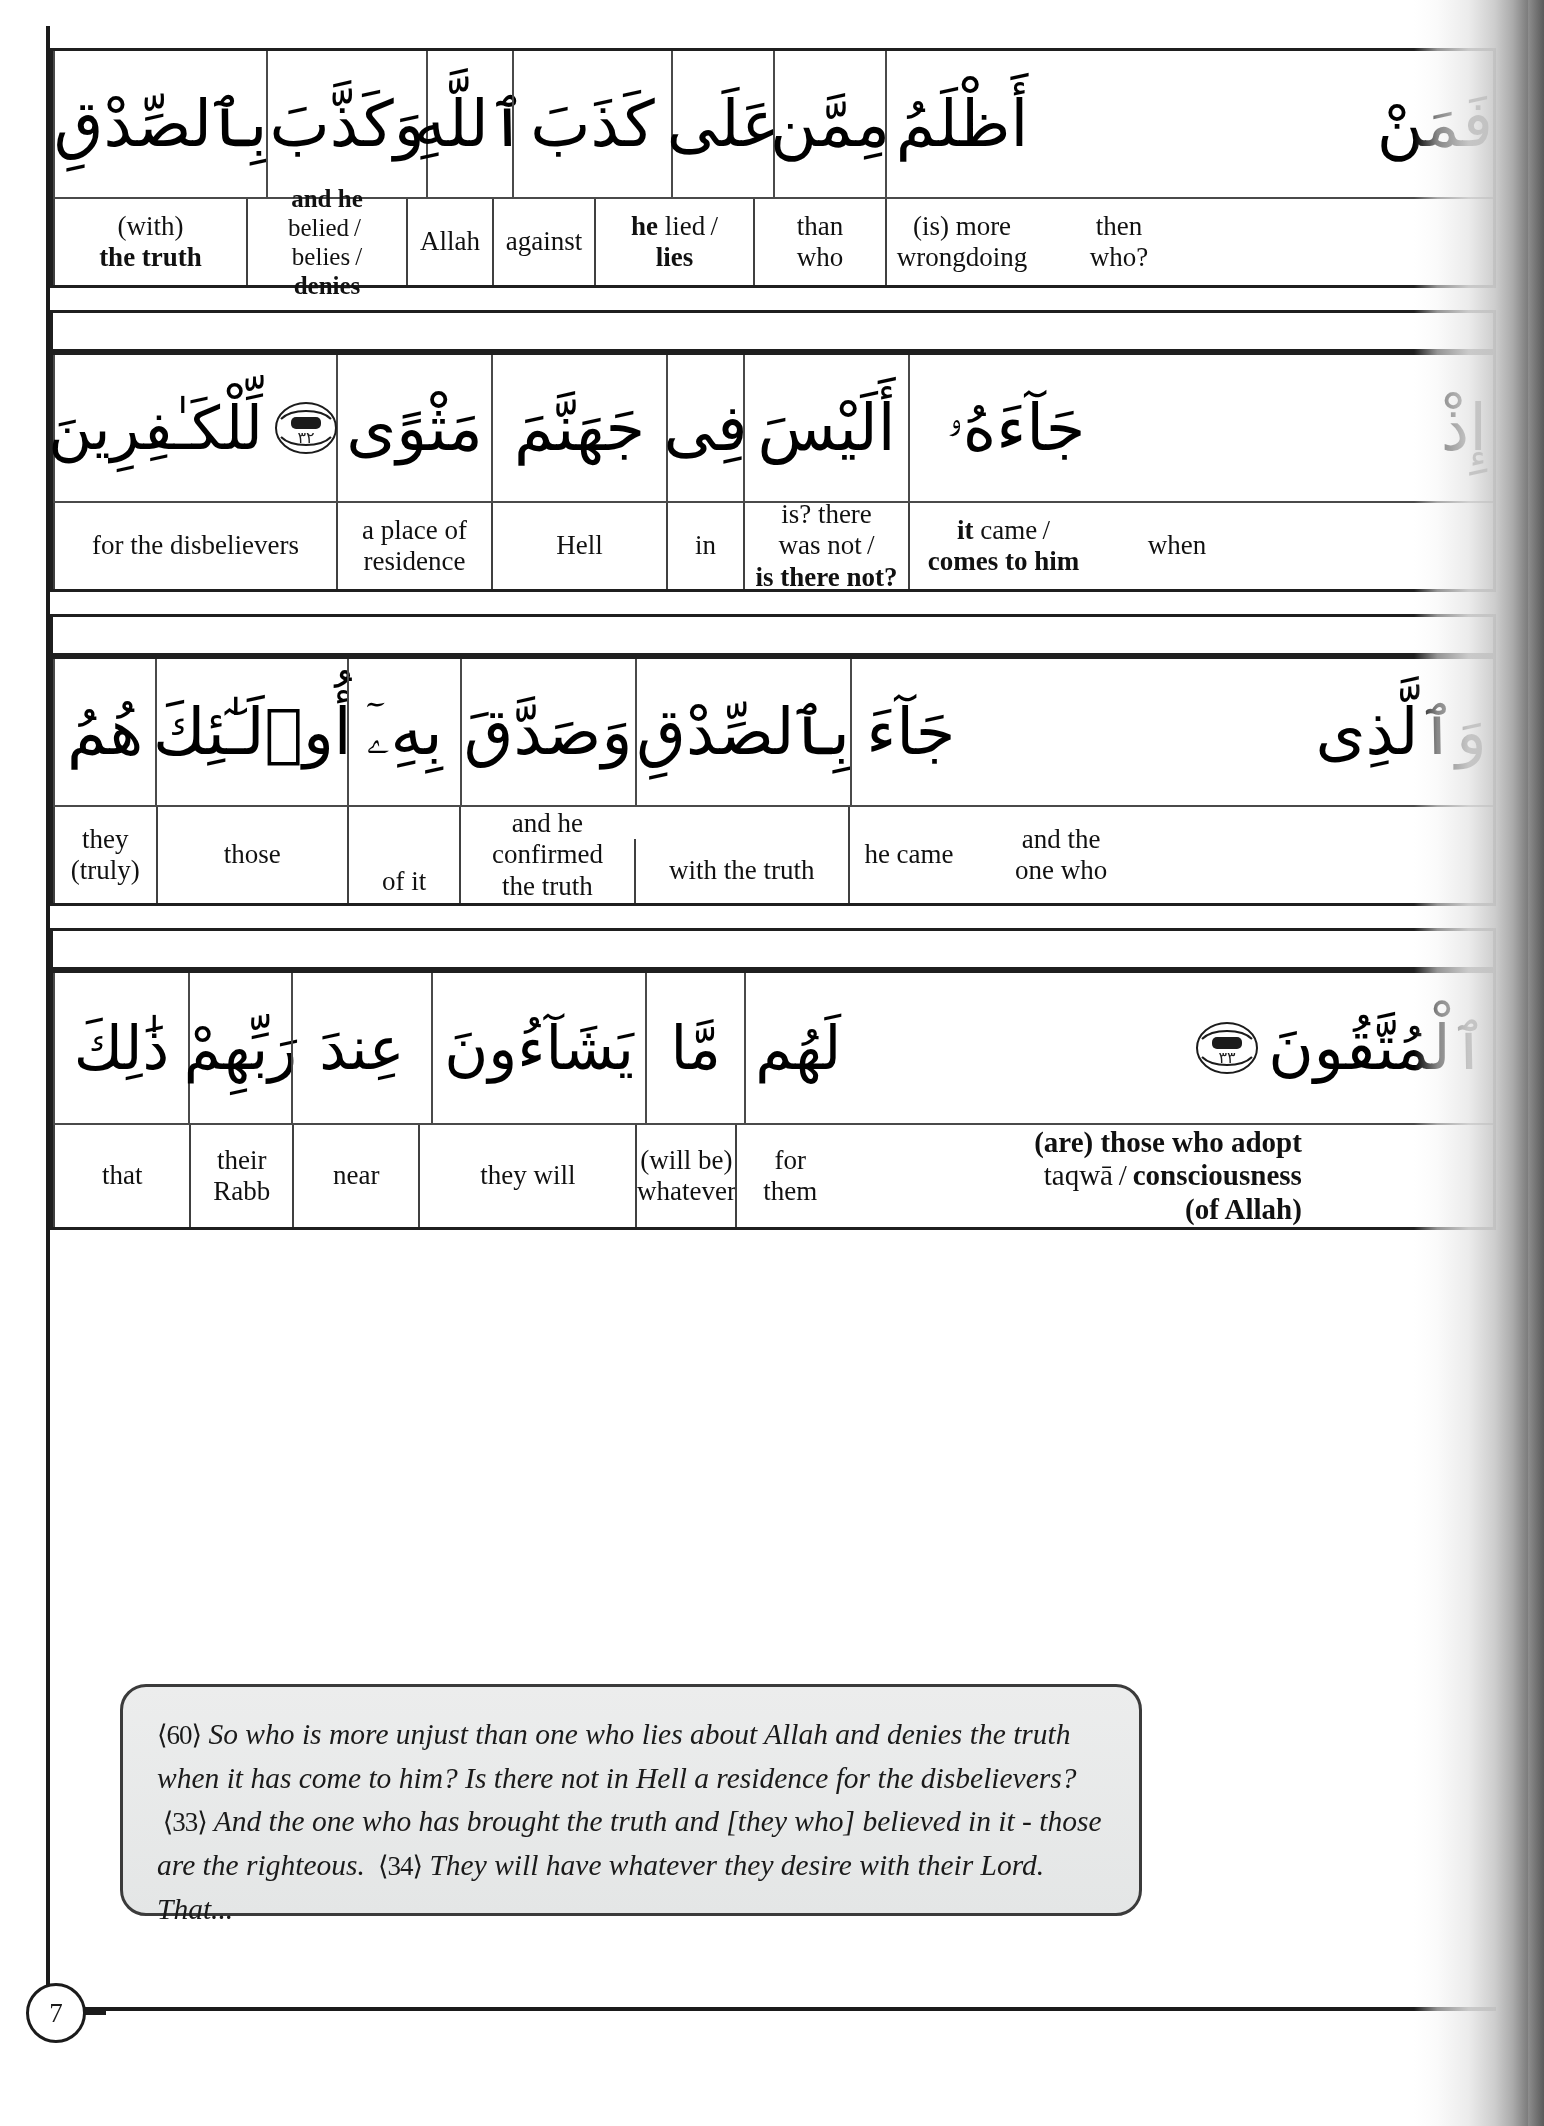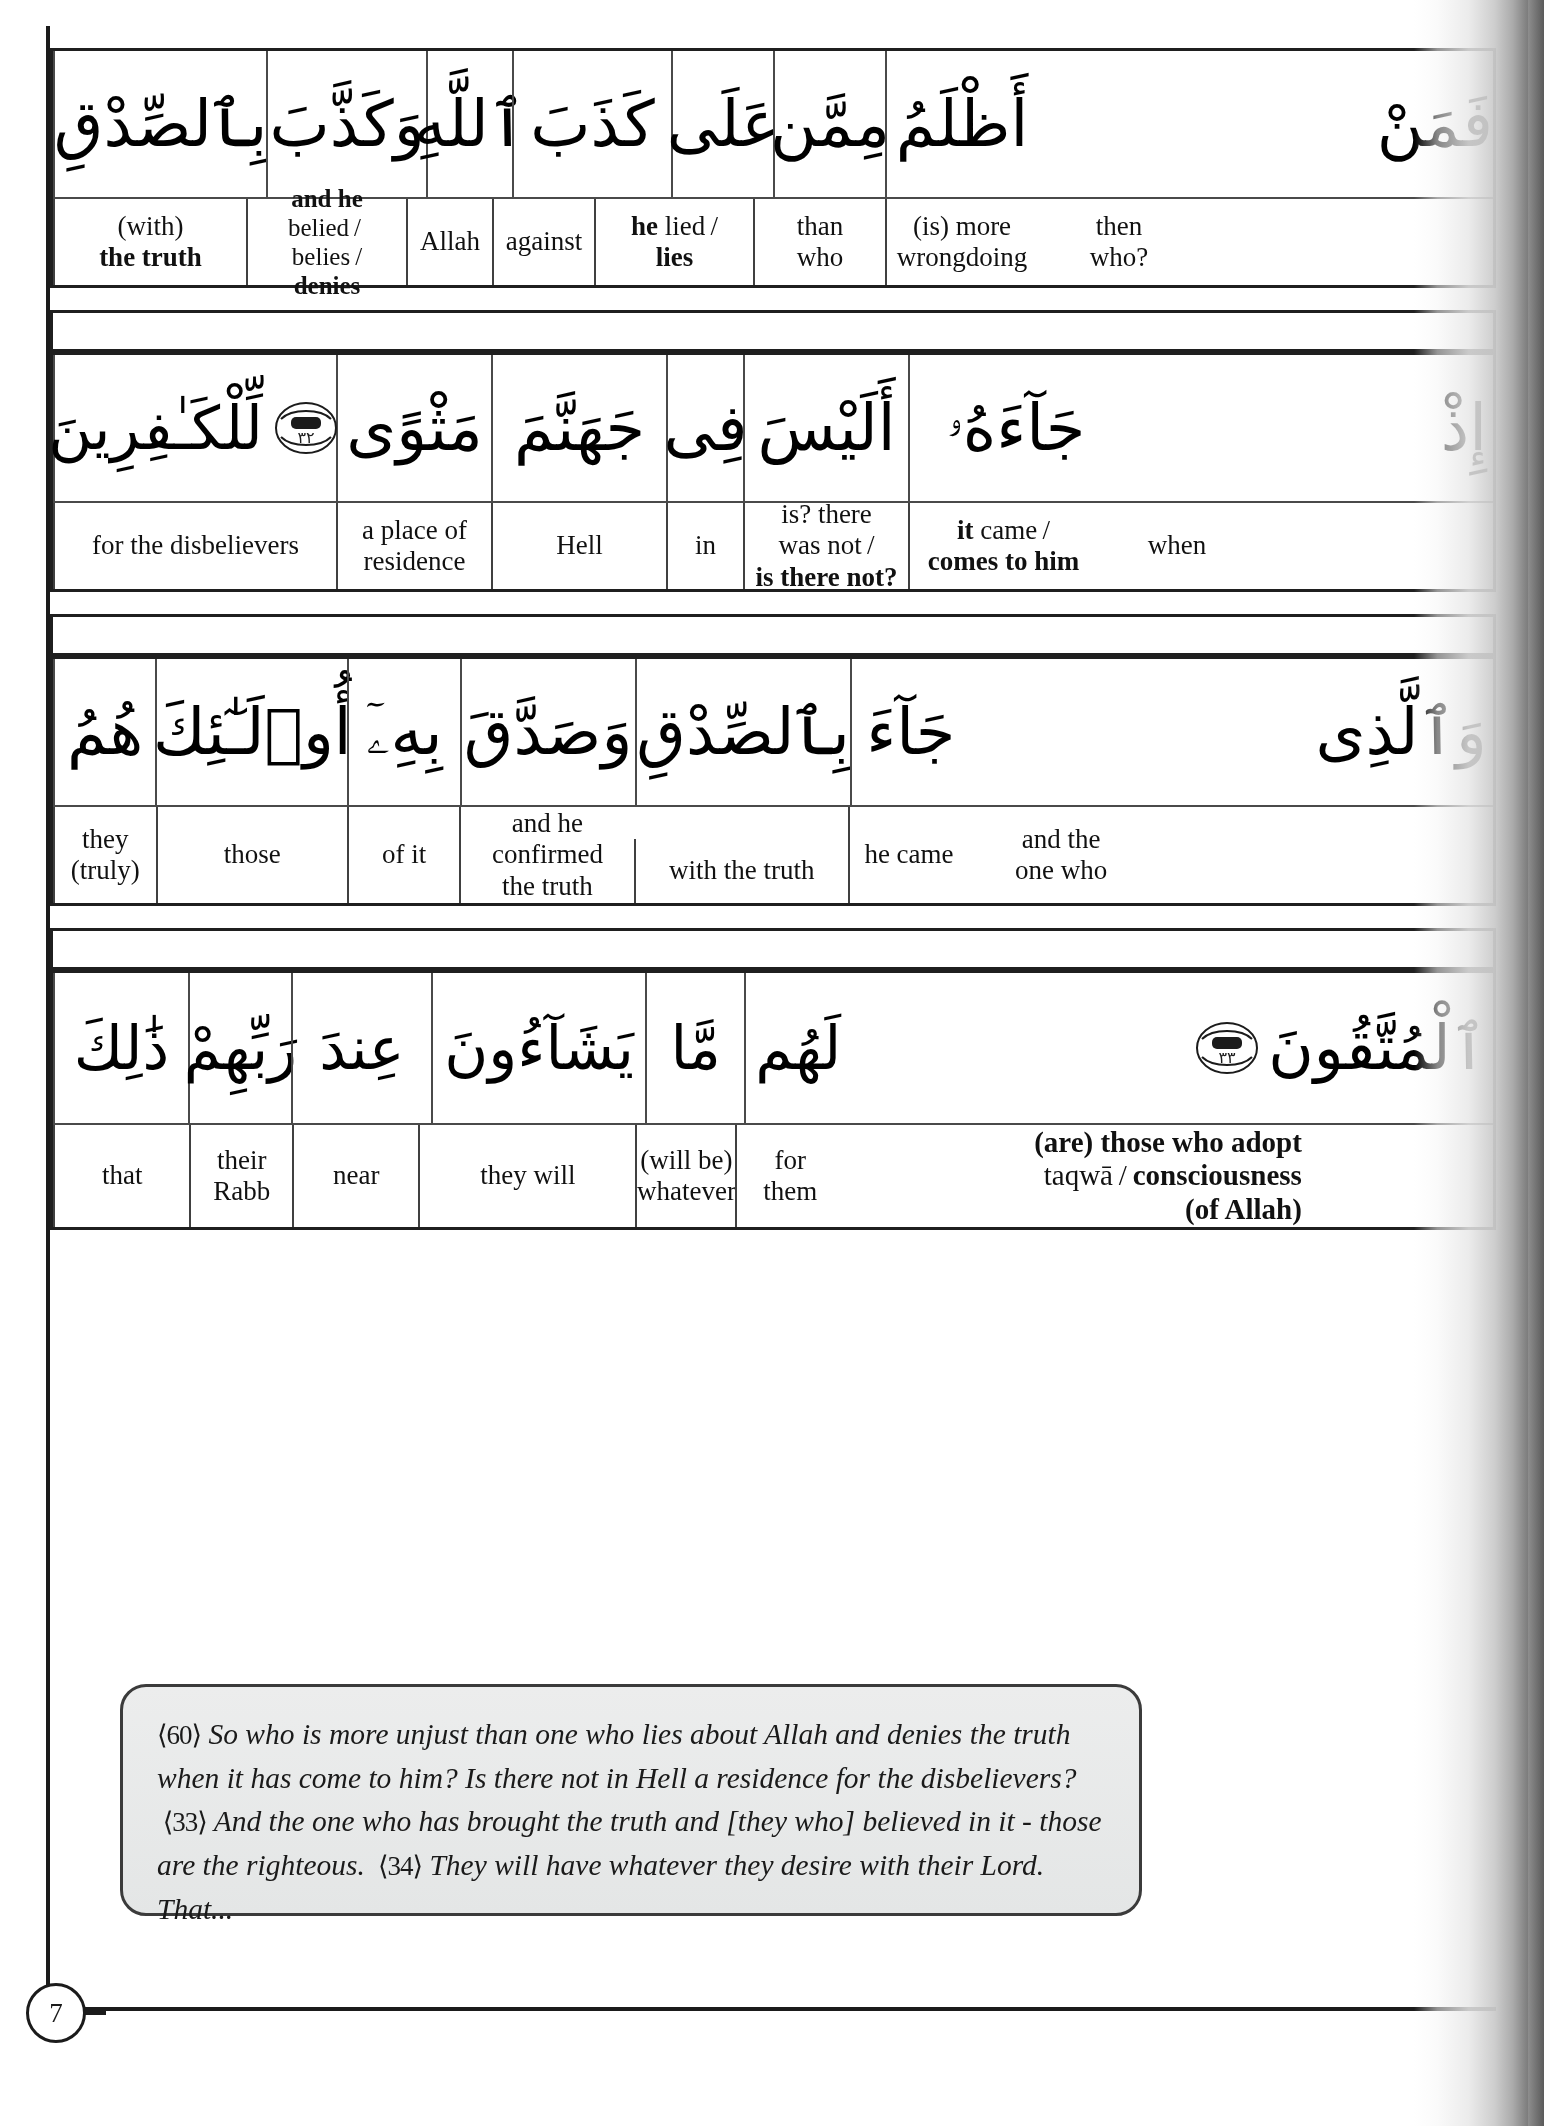--- a/index.html
+++ b/index.html
@@ -295,21 +295,21 @@
       <div class="ar-cell" style="width:121px; font-size:64px;">جَآءَ</div>
       <div class="ar-cell" style="width:527px; font-size:64px; justify-content:flex-start; padding-left:14px;">وَٱلَّذِى</div>
     </div>
     <div class="en-row" style="height:98px;">
       <div class="en-cell" style="width:103px;">
           <span>they<br>(truly)</span>
         </div>
       <div class="en-cell" style="width:192px;">
           <span>those</span>
         </div>
-      <div class="en-cell" style="width:113px;">
+      <div class="en-cell" style="width:113px;align-items:flex-end;">
           <span>of it</span>
         </div>
       <div class="en-cell" style="width:175px;">
           <span>and he<br>confirmed<br>the truth</span>
         </div>
       <div class="en-cell" style="width:215px;margin-top:32px;">
           <span>with the truth</span>
         </div>
       <div class="en-cell" style="width:121px;">
           <span>he came</span>

